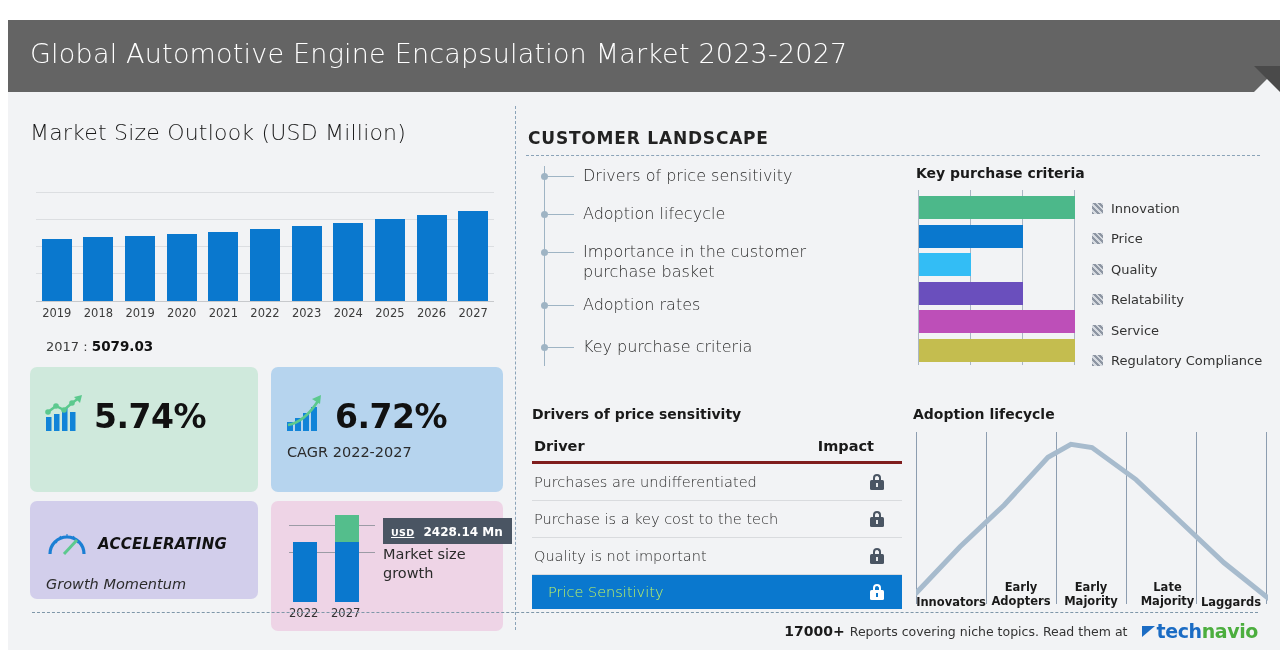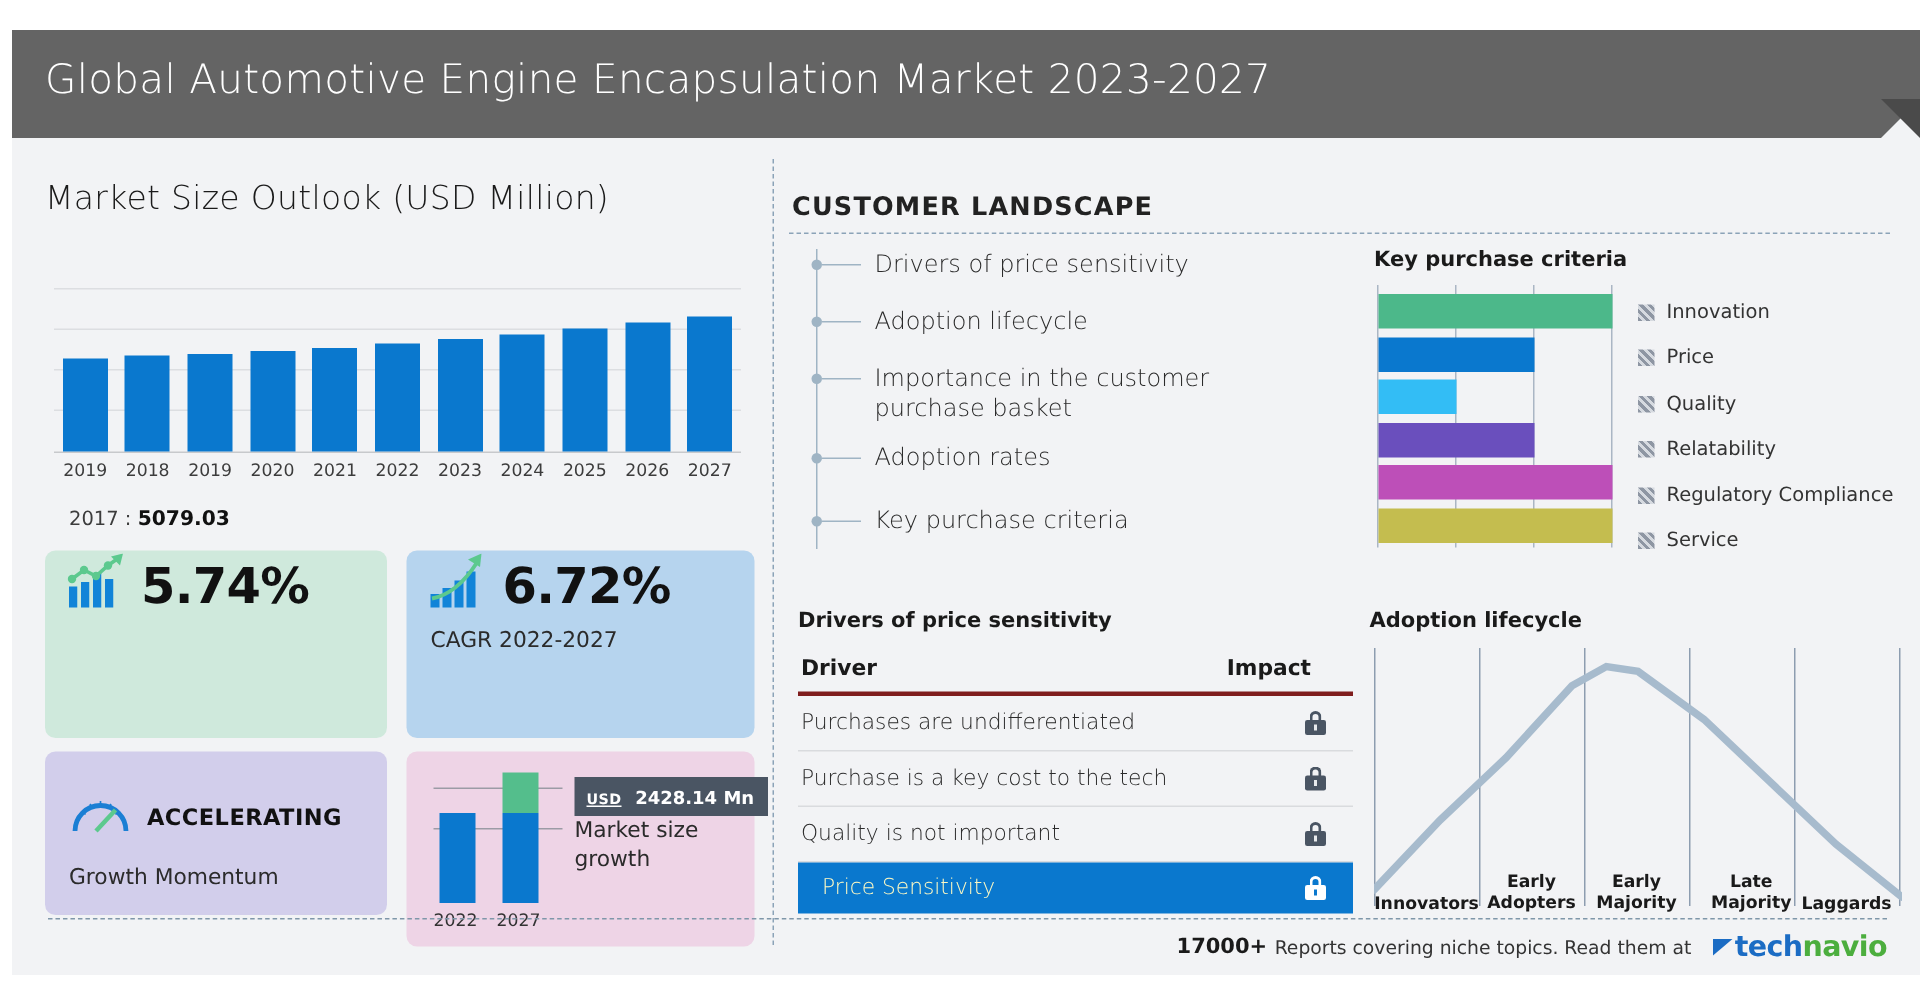--- a/index.html
+++ b/index.html
@@ -65,23 +65,23 @@
   }
   #first-value {
     position: absolute; left: 38px; top: 246px;
     font-size: 13px; color: #3c3c3c; font-family: "DejaVu Sans", sans-serif;
   }
   #first-value b { color: #111; font-size: 13.5px; }
   
   .card { position: absolute; border-radius: 7px; }
   #card-yoy  { left: 22px;  top: 275px; width: 228px; height: 125px; background: #cfe9dc; }
   #card-cagr { left: 263px; top: 275px; width: 232px; height: 125px; background: #b6d4ee; }
-  #card-mom  { left: 22px;  top: 409px; width: 228px; height: 109px; background: #d2ceeb; }
+  #card-mom  { left: 22px;  top: 409px; width: 228px; height: 98px; background: #d2ceeb; font-style: italic; }
   #card-mkt  { left: 263px; top: 409px; width: 232px; height: 130px; background: #eed4e6; }
-  .card-top { display: flex; align-items: center; gap: 10px; padding: 2px 0 0 14px; }
+  .card-top { display: flex; align-items: center; gap: 10px; padding: 28px 0 0 14px; }
   .big-pct {
     font-size: 33px; font-weight: bold; color: #111;
     font-family: "DejaVu Sans", sans-serif; letter-spacing: -.5px;
   }
   .card-sub {
     padding: 6px 0 0 16px; font-size: 14.5px; color: #2b2b2b;
     line-height: 1.35; font-family: "DejaVu Sans", sans-serif;
   }
   .accel-label {
     font-size: 15px; font-weight: bold; color: #111; letter-spacing: .3px;
@@ -183,21 +183,21 @@
     height: 37px; padding: 0 18px 0 2px; border-bottom: 1px solid #d9dbde;
   }
   .driver-row:last-child { border-bottom: none; }
   .driver-name {
     font-size: 14.5px; color: #2b2b2b; font-weight: 300;
     font-family: "DejaVu Sans", sans-serif;
   }
   .driver-row.highlight {
     background: #0a78ce; height: 34px; padding-left: 16px; padding-right: 18px;
   }
-  .driver-row.highlight .driver-name { color: #fef9c3; }
+  .driver-row.highlight .driver-name { color: #bef264; }
   .lock-icon { width: 14px; height: 16px; position: relative; flex: 0 0 auto; }
   .lock-shackle {
     position: absolute; left: 3px; top: 0; width: 8px; height: 7px;
     border: 2px solid #4a5563; border-bottom: none;
     border-radius: 4px 4px 0 0;
   }
   .lock-body {
     position: absolute; left: 0; top: 6px; width: 14px; height: 10px;
     background: #4a5563; border-radius: 1.5px;
   }
@@ -468,25 +468,25 @@
         <div class="kpc-legend-item">
           <span class="hatch-swatch"></span>
           <span class="kpc-legend-label">Quality</span>
         </div>
         <div class="kpc-legend-item">
           <span class="hatch-swatch"></span>
           <span class="kpc-legend-label">Relatability</span>
         </div>
         <div class="kpc-legend-item">
           <span class="hatch-swatch"></span>
-          <span class="kpc-legend-label">Regulatory Compliance</span>
+          <span class="kpc-legend-label">Service</span>
         </div>
         <div class="kpc-legend-item">
           <span class="hatch-swatch"></span>
-          <span class="kpc-legend-label">Service</span>
+          <span class="kpc-legend-label">Regulatory Compliance</span>
         </div>
       </div>
   </div>
 
   <div id="drivers">
     <div id="drivers-title">Drivers of price sensitivity</div>
     <div id="drivers-head">
       <span>Driver</span>
       <span>Impact</span>
     </div>

